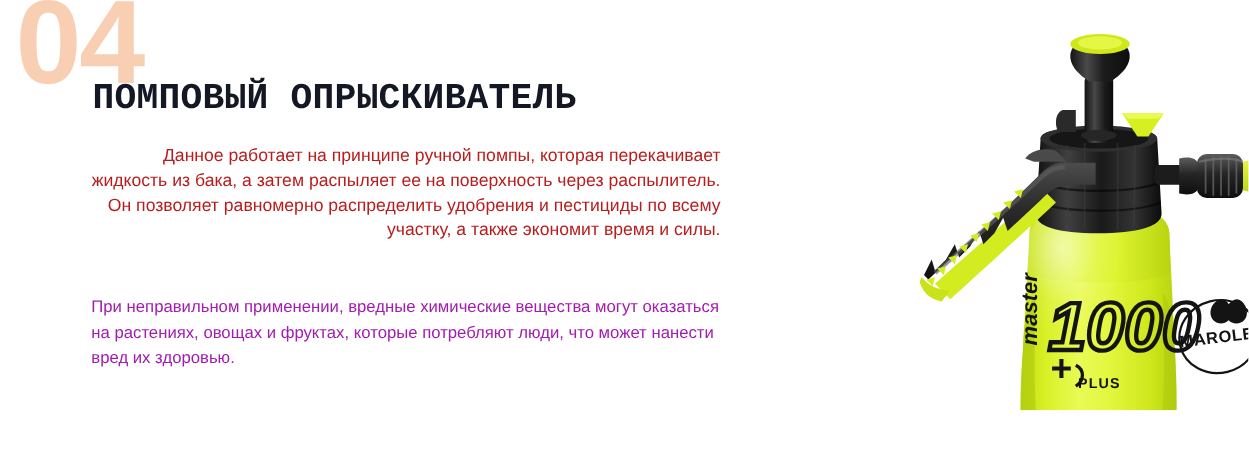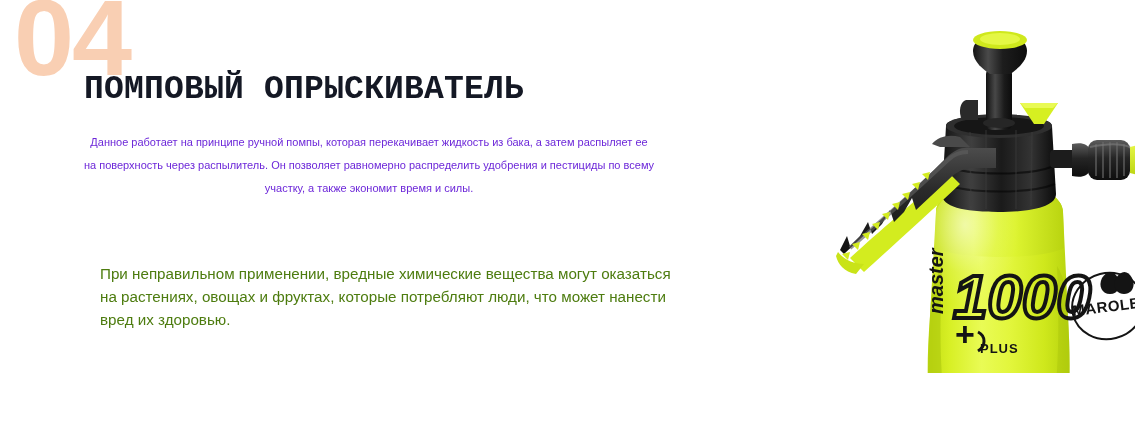--- a/index.html
+++ b/index.html
@@ -54,32 +54,32 @@
   
   .text-column {
     position: absolute;
     left: 83px;
     top: 131px;
     width: 572px;
     z-index: 3;
   }
 
   .body-paragraph {
-    font-size: 11px;
+    font-size: 16px;
     line-height: 22.8px;
-    color: #6d28d9;
+    color: #b91c1c;
     margin: 0 0 10px 0;
-    text-align: center;
+    text-align: right;
   }
 
   .warning-paragraph {
     font-size: 15.2px;
     line-height: 22.8px;
-    color: #4d7c0f;
-    margin: 17px;
+    color: #a21caf;
+    margin: 0;
     width: 590px;
   }
 
   .spacer-block {
     height: 37px;
   }
 
   
   .product-figure {
     position: absolute;

